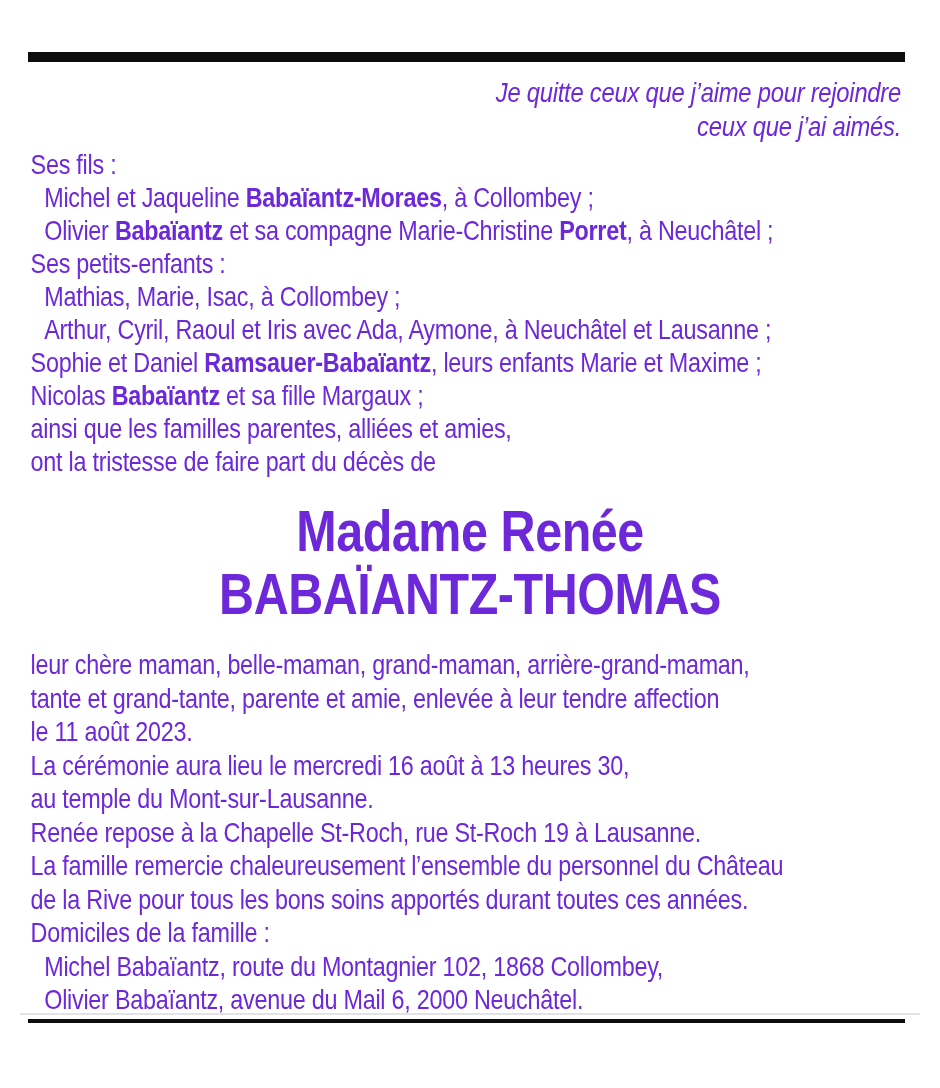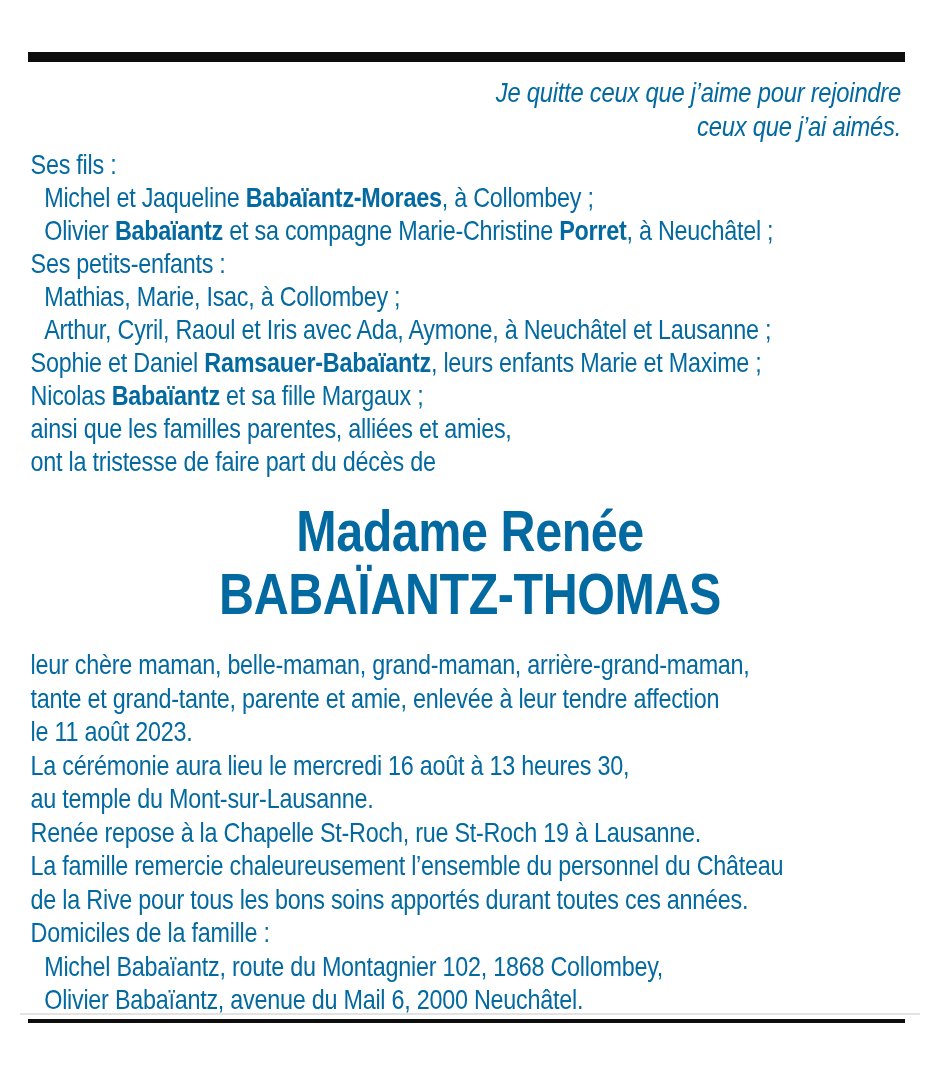--- a/index.html
+++ b/index.html
@@ -7,21 +7,21 @@
     padding: 0;
     background: #ffffff;
   }
   .page {
     position: relative;
     width: 920px;
     height: 1088px;
     background: #ffffff;
     overflow: hidden;
     font-family: "Liberation Sans", "DejaVu Sans", sans-serif;
-    color: #0369a1;
+    color: #6d28d9;
   }
   .top-bar {
     position: absolute;
     top: 52px;
     left: 28px;
     width: 877px;
     height: 10px;
     background: #0d0d0d;
   }
   .bottom-rule {

